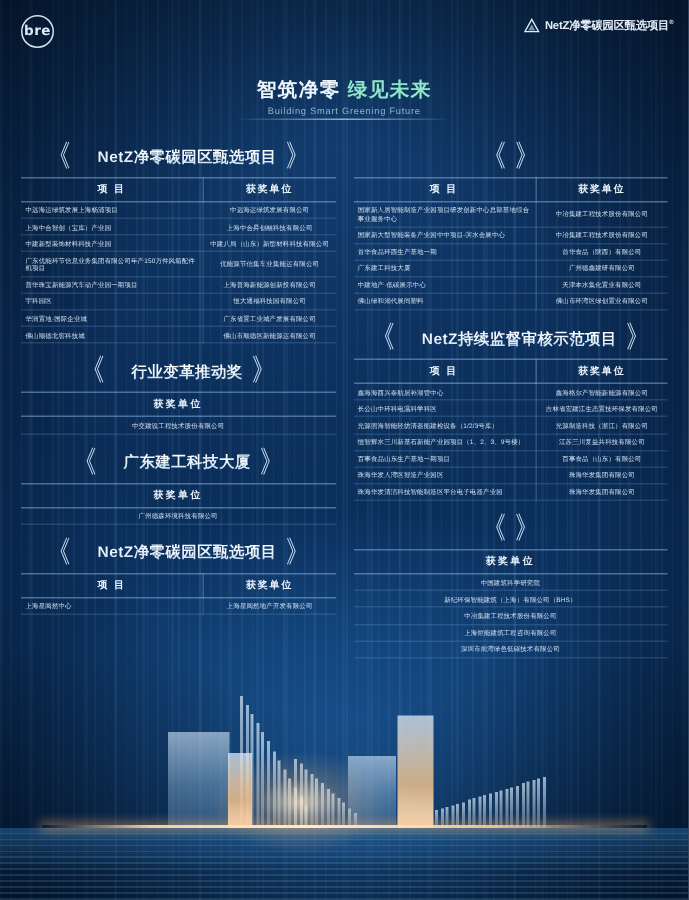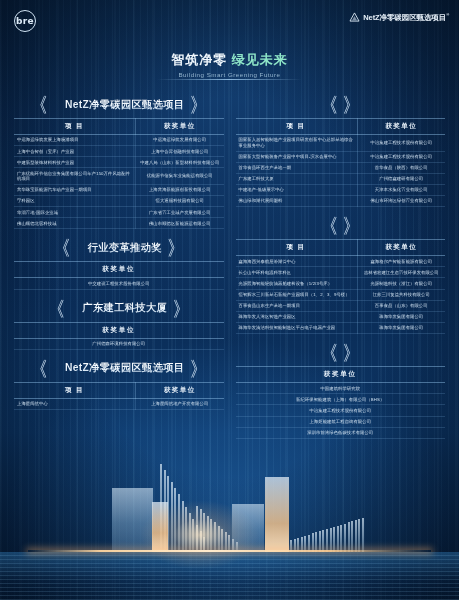--- a/index.html
+++ b/index.html
@@ -390,20 +390,21 @@
               <tr>
                 <td class="c1">佛山绿和湖代展间塑料</td>
                 <td class="c2">佛山市环湾区绿创置业有限公司</td>
               </tr>
             </tbody>
           </table>
         </div>
         <div class="sec">
           <div class="sec-title">
             <span class="brk">《</span>
+            <span class="t">NetZ持续监督审核示范项目</span>
             <span class="brk">》</span>
           </div>
           <table class="awards">
             <thead>
               <tr>
                 <th class="h1" style="width: 58%;">项 目</th>
                 <th class="h2" style="width: 42%;">获奖单位</th>
               </tr>
             </thead>
             <tbody>

